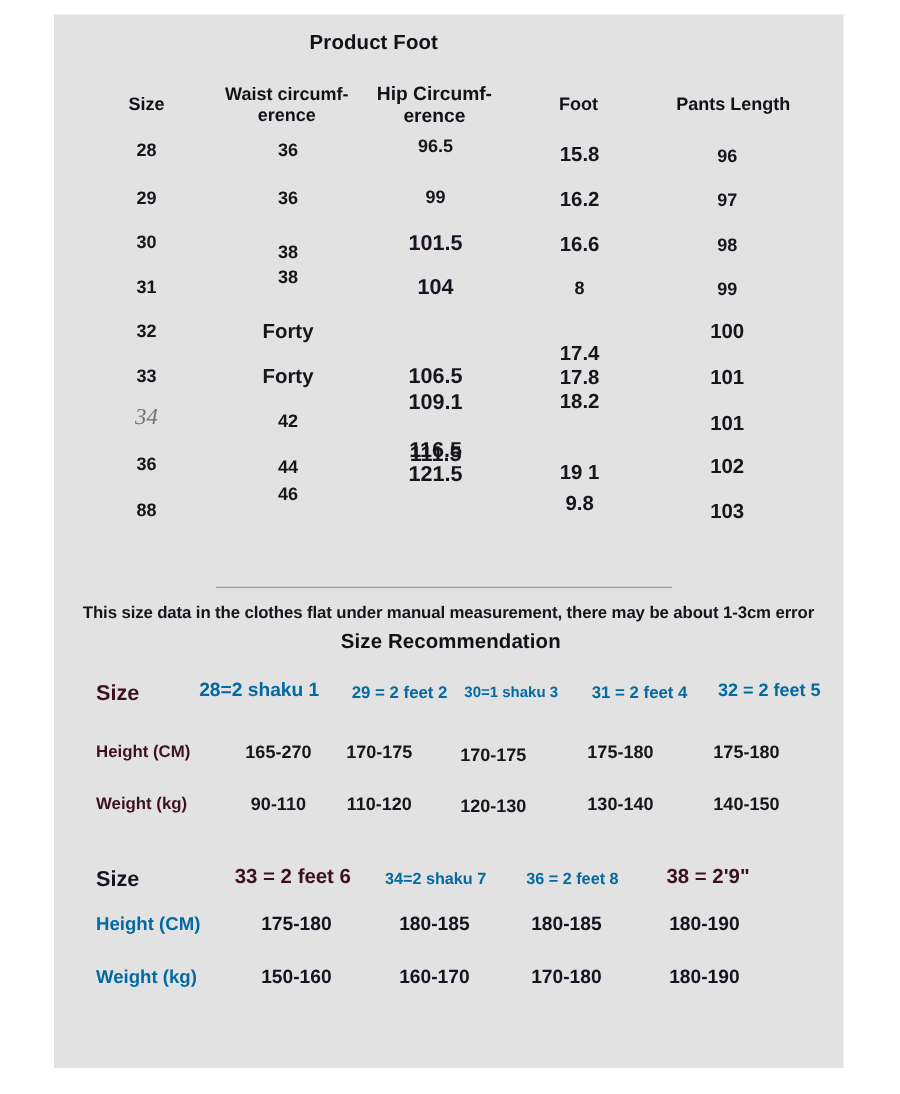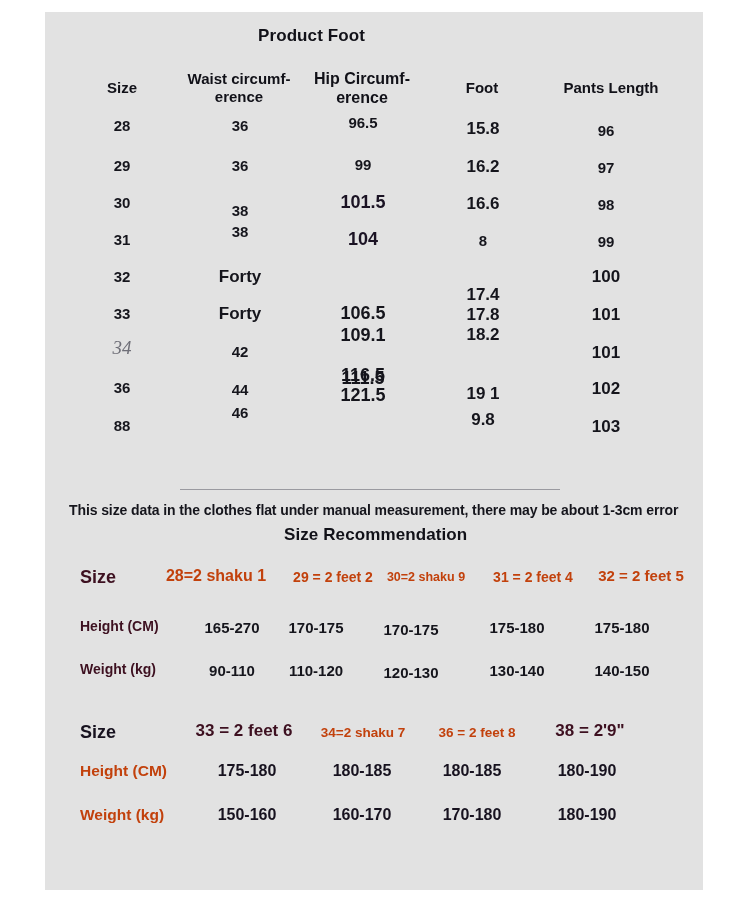--- a/index.html
+++ b/index.html
@@ -78,21 +78,21 @@
     height: 1px;
     background: #9a9aa0;
   }
 
   
   .rec-label {
     font-size: 14px;
     font-weight: bold;
   }
   .maroon { color: #3d1020; }
-  .darknavy { color: #c2410c; }
+  .darknavy { color: #0369a1; }
 
   .rec-size-head {
     font-size: 18px;
     font-weight: bold;
     color: #3d1020;
   }
   .rec-size-head.nv { color: #17121f; }
 
   .rec-val {
     font-size: 15px;
@@ -183,21 +183,21 @@
 <div class="divider" style="left:180px; top:489px; width:380px;"></div>
 
 <div class="t sec-title" style="left:284px; top:526px; font-size:17px;">Size Recommendation</div>
 
 <div class="t rec-size-head" style="left:80px; top:568px;">Size</div>
 <div class="t rec-label maroon" style="left:80px; top:619px;">Height (CM)</div>
 <div class="t rec-label maroon" style="left:80px; top:662px;">Weight (kg)</div>
 
 <div class="t rec-col darknavy" style="left:156px; top:568px; width:120px; font-size:16px;">28=2 shaku 1</div>
 <div class="t rec-col darknavy" style="left:278px; top:570px; width:110px; font-size:14px;">29 = 2 feet 2</div>
-<div class="t rec-col darknavy" style="left:372px; top:571px; width:108px; font-size:12.5px;">30=2 shaku 9</div>
+<div class="t rec-col darknavy" style="left:372px; top:571px; width:108px; font-size:12.5px;">30=1 shaku 3</div>
 <div class="t rec-col darknavy" style="left:478px; top:570px; width:110px; font-size:14px;">31 = 2 feet 4</div>
 <div class="t rec-col darknavy" style="left:583px; top:568px; width:116px; font-size:15px;">32 = 2 feet 5</div>
 
 <div class="t rec-val" style="left:188px; top:620px; width:88px;">165-270</div>
 <div class="t rec-val" style="left:272px; top:620px; width:88px;">170-175</div>
 <div class="t rec-val" style="left:367px; top:622px; width:88px;">170-175</div>
 <div class="t rec-val" style="left:473px; top:620px; width:88px;">175-180</div>
 <div class="t rec-val" style="left:578px; top:620px; width:88px;">175-180</div>
 
 <div class="t rec-val" style="left:188px; top:663px; width:88px;">90-110</div>

